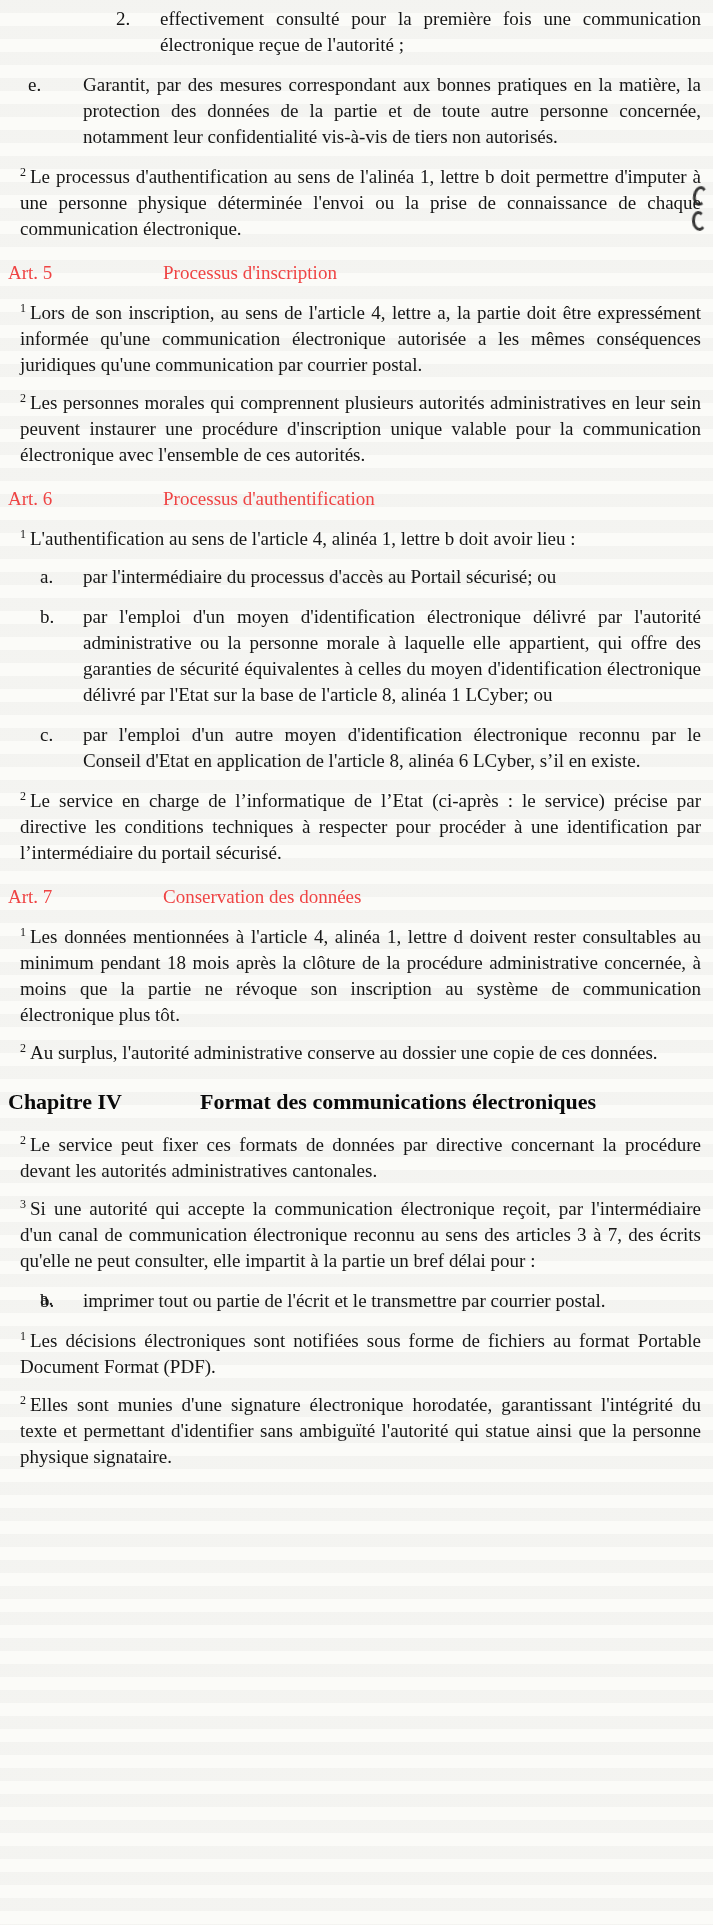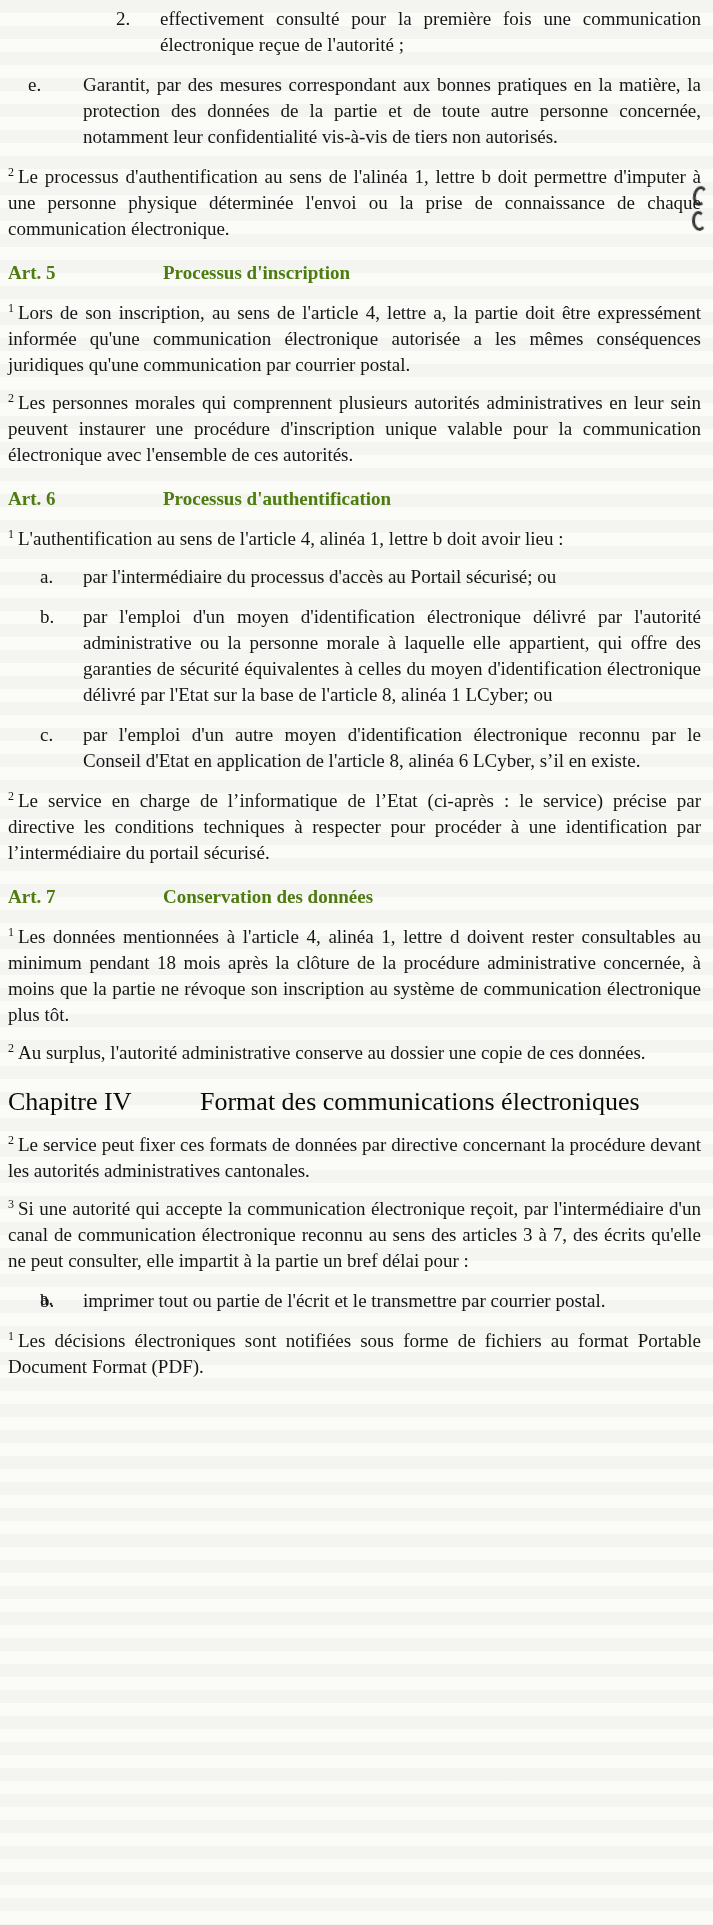--- a/index.html
+++ b/index.html
@@ -16,32 +16,32 @@
     );
     font-family: "Liberation Serif", "DejaVu Serif", serif;
     font-size: 19px;
     line-height: 26px;
     color: #161616;
     position: relative;
     overflow: hidden;
   }
   .doc { padding: 6px 12px 10px 8px; }
 
-  p.para { margin: 0 0 12px 0; text-align: justify; }
+  p.para { margin: 0 0 12px 12px; text-align: justify; }
   sup.pnum { font-size: 12px; line-height: 0; margin-right: 4px; }
 
   .li { position: relative; padding-left: 75px; margin: 0 0 14px 0; text-align: justify; }
   .li .marker { position: absolute; left: 32px; top: 0; }
   .li.li-e .marker { left: 20px; }
   .li-nested { padding-left: 152px; }
   .li-nested .marker { left: 108px; }
 
-  .h-art { font-weight: bold; margin: 18px 0 14px 0; color: #4d7c0f; }
+  .h-art { font-weight: normal; margin: 18px 0 14px 0; color: #ef4444; }
   .h-art .h-num { display: inline-block; width: 155px; }
-  .h-chap { font-weight: normal; font-size: 26px; line-height: 28px; margin: 22px 0 16px 0; color: #0a0a0a; }
+  .h-chap { font-weight: bold; font-size: 22px; line-height: 28px; margin: 22px 0 16px 0; color: #0a0a0a; }
   .h-chap .h-num { display: inline-block; width: 192px; }
 
   
   .speck {
     position: absolute;
     width: 8px; height: 14px;
     border: 3px solid #222;
     border-right-color: transparent;
     border-radius: 50%;
     filter: blur(0.6px);
@@ -135,18 +135,21 @@
 
   <div class="li">
     <span class="marker">b.</span><span class="li-body">imprimer tout ou partie de l'écrit et le transmettre par courrier postal.</span>
   </div>
 
 
   <p class="para">
     <sup class="pnum">1</sup><span>Les décisions électroniques sont notifiées sous forme de fichiers au format Portable Document Format (PDF).</span>
   </p>
 
+  <p class="para">
+    <sup class="pnum">2</sup><span>Elles sont munies d'une signature électronique horodatée, garantissant l'intégrité du texte et permettant d'identifier sans ambiguïté l'autorité qui statue ainsi que la personne physique signataire.</span>
+  </p>
 
 
 </div>
 
 <div class="speck speck-a"></div>
 <div class="speck speck-b"></div>
 
 </body></html>

